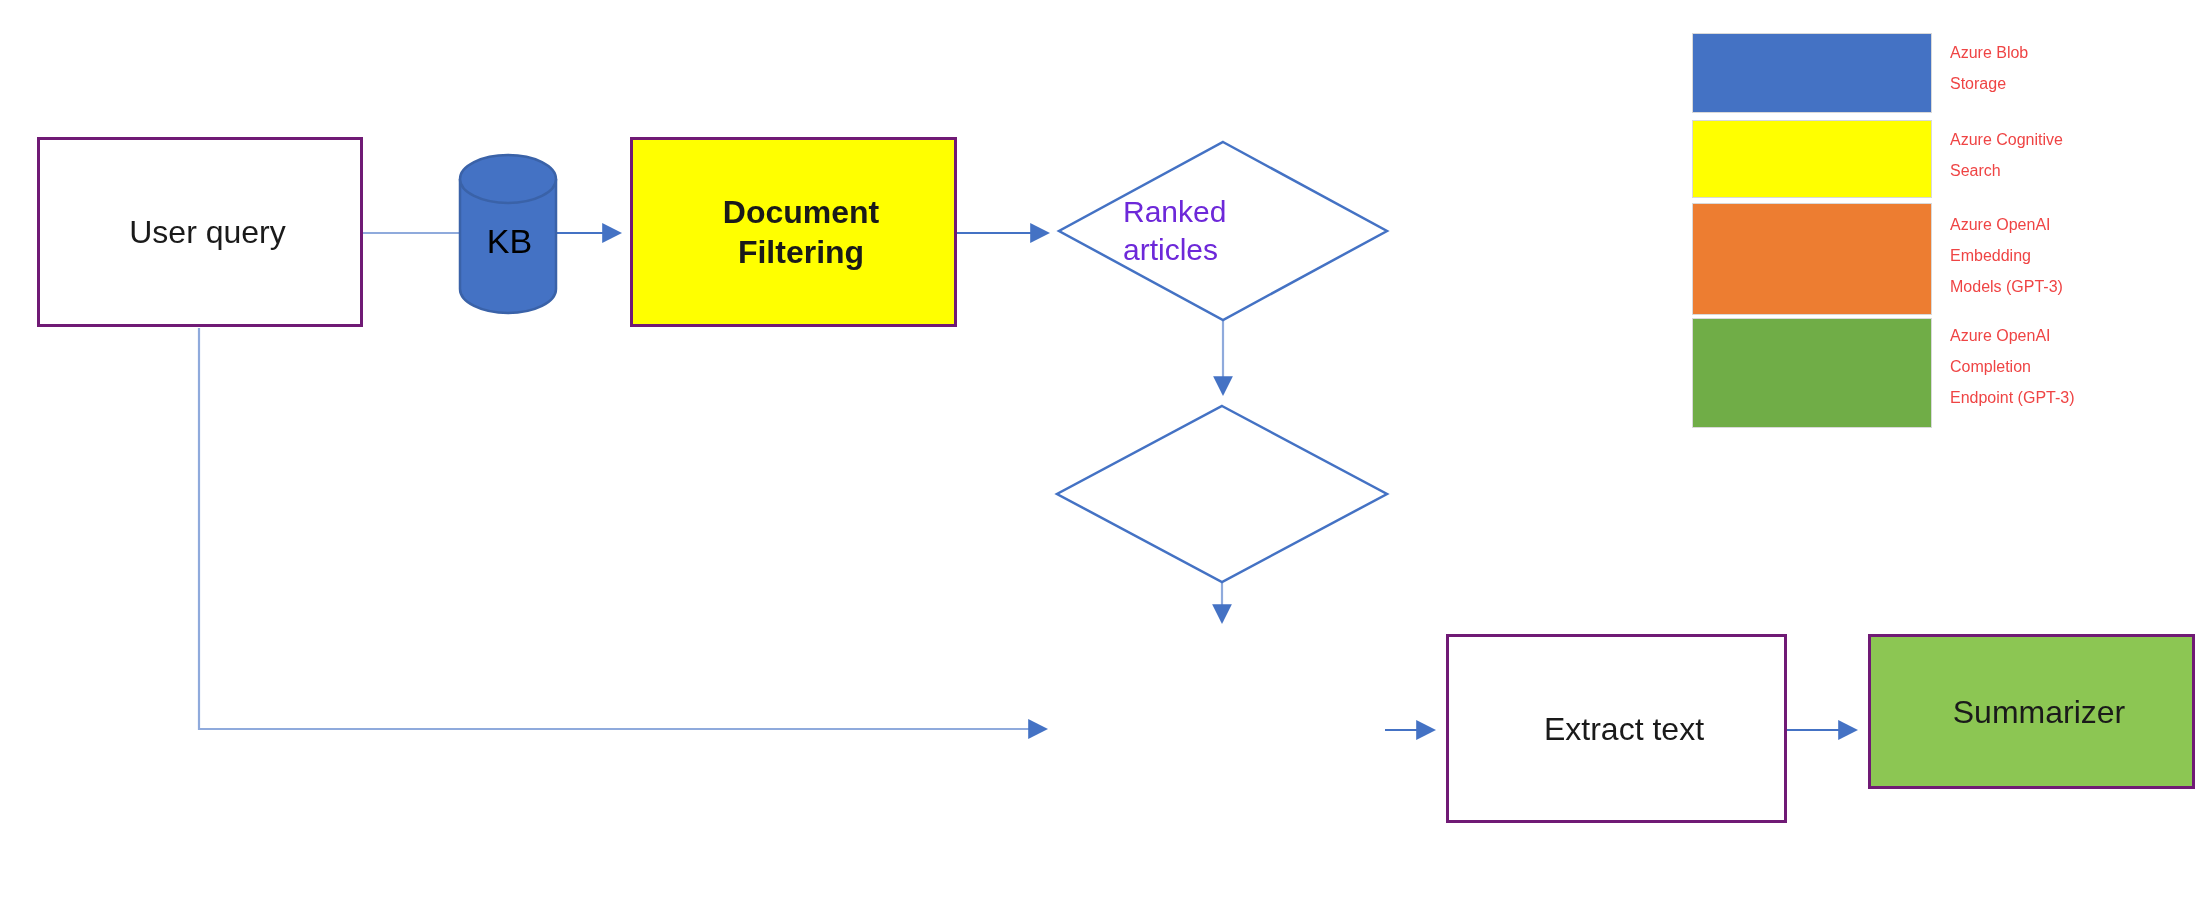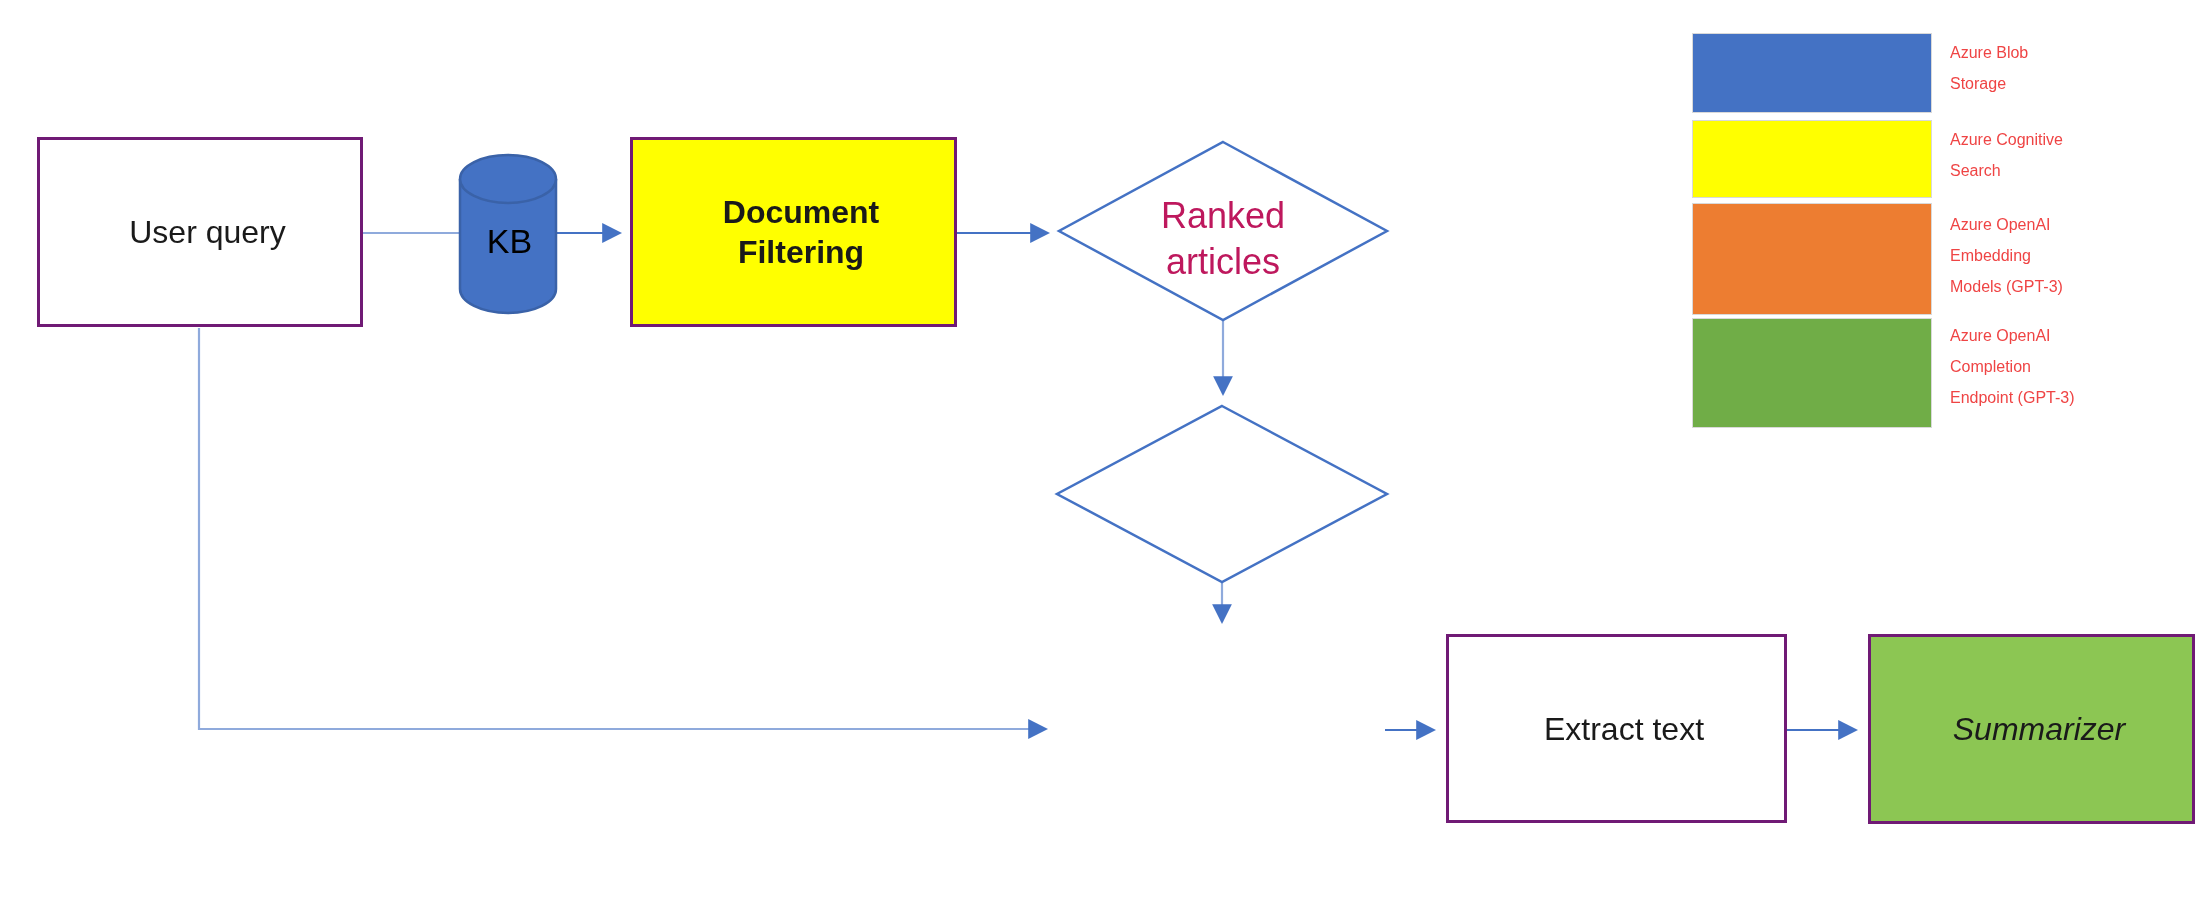--- a/index.html
+++ b/index.html
@@ -30,27 +30,27 @@
   .rect-node {
     border: 3px solid #701a75;
     background: #ffffff;
     padding-left: 15px;
   }
   .node-user-query   { left: 37px;   top: 137px; width: 326px; height: 190px; }
   .node-doc-filter   { left: 630px;  top: 137px; width: 327px; height: 190px; background: #ffff00; }
   .node-doc-search   { left: 1058px; top: 634px; width: 327px; height: 189px; background: #ed7d31; }
   .node-doc-search .label-wrap, .node-doc-filter .label-wrap { max-width: 280px; font-weight: bold; }
   .node-extract      { left: 1446px; top: 634px; width: 341px; height: 189px; }
-  .node-summarizer   { left: 1868px; top: 634px; width: 327px; height: 190px; background: #8cc653; font-style: italic; }
+  .node-summarizer   { left: 1868px; top: 634px; width: 327px; height: 155px; background: #8cc653; }
   .diamond-label {
     position: absolute;
-    text-align: center;
-    font-size: 36px;
+    text-align: left;
+    font-size: 30px;
     line-height: 1.28;
-    color: #be185d;
+    color: #6d28d9;
   }
   .label-ranked { left: 1123px; top: 193px; width: 200px; }
   .label-select { left: 1147px; top: 437px; width: 150px; }
   .kb-label {
     position: absolute;
     left: 459px; top: 222px; width: 101px;
     text-align: center;
     font-size: 34px;
     color: #000000;
   }

